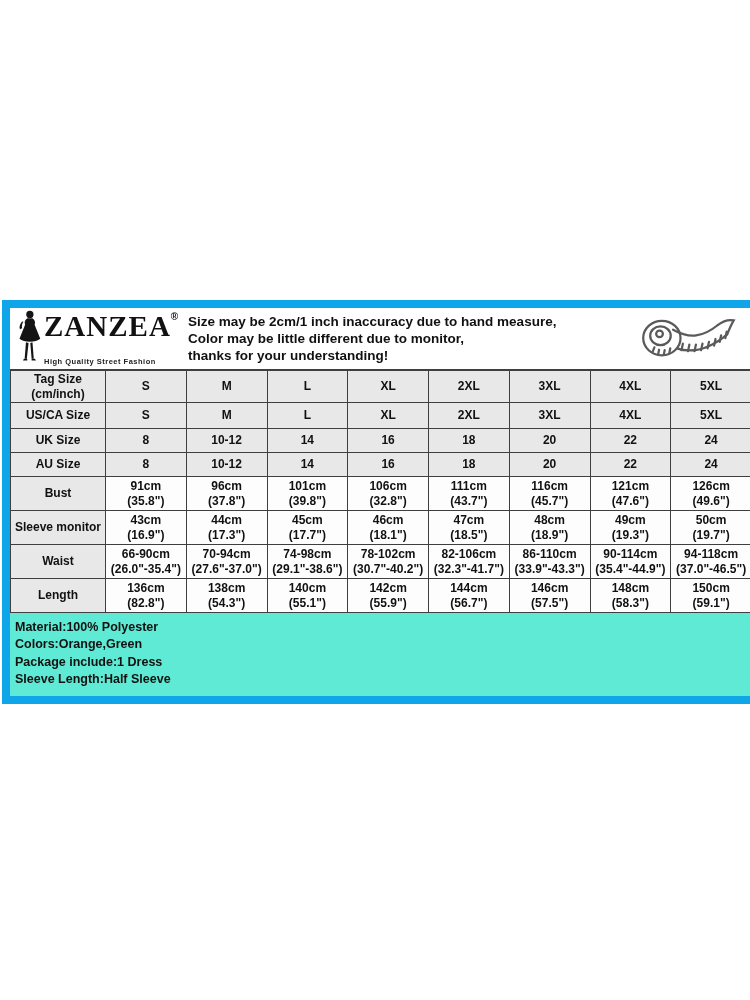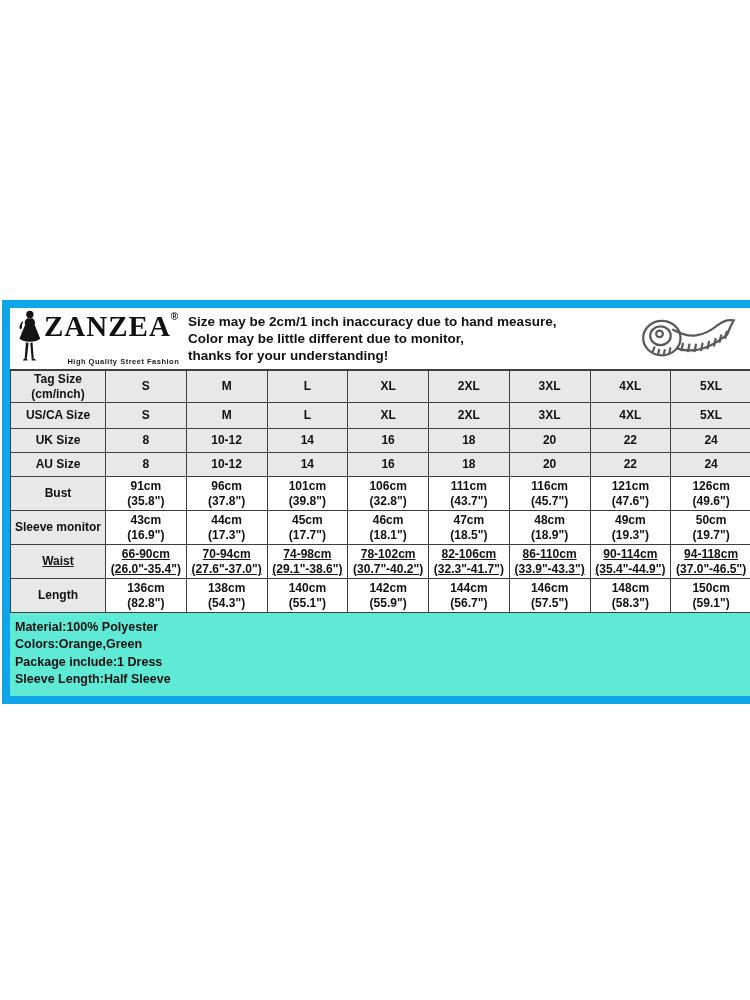--- a/index.html
+++ b/index.html
@@ -17,21 +17,21 @@
     border-bottom:1px solid #3f3f3f;background:#fff;
   }
   .logo-block{width:178px;display:flex;align-items:center;padding-left:6px;box-sizing:border-box;}
   .logo-fig{flex:0 0 auto;margin-right:2px;}
   .logo-txt{line-height:1;}
   .brand{
     font-family:"Liberation Serif", serif;font-weight:bold;font-size:29px;
     letter-spacing:1px;color:#111;
   }
   .reg{font-size:10px;vertical-align:top;font-family:"Liberation Sans",sans-serif;}
-  .tagline{font-size:7.5px;font-weight:bold;letter-spacing:.5px;color:#222;margin-top:17px;text-align:right;}
+  .tagline{font-size:7.5px;font-weight:bold;letter-spacing:.5px;color:#222;margin-top:17px;}
   .disclaimer{
     flex:1;text-align:left;font-weight:bold;font-size:13.5px;line-height:17px;color:#111;
   }
   .tape-block{width:128px;display:flex;justify-content:center;}
   
   table.size{
     border-collapse:collapse;table-layout:fixed;width:100%;
   }
   table.size td{
     border:1px solid #3f3f3f;text-align:center;vertical-align:middle;
@@ -191,21 +191,21 @@
 (18.1")</td>
             <td class="plain">47cm
 (18.5")</td>
             <td class="plain">48cm
 (18.9")</td>
             <td class="plain">49cm
 (19.3")</td>
             <td class="plain">50cm
 (19.7")</td>
           </tr>
-          <tr style="height: 34px; text-decoration: underline;">
+          <tr style="height: 34px;">
             <td class="lbl">Waist</td>
             <td class="plain">66-90cm
 (26.0"-35.4")</td>
             <td class="plain">70-94cm
 (27.6"-37.0")</td>
             <td class="plain">74-98cm
 (29.1"-38.6")</td>
             <td class="plain">78-102cm
 (30.7"-40.2")</td>
             <td class="plain">82-106cm

